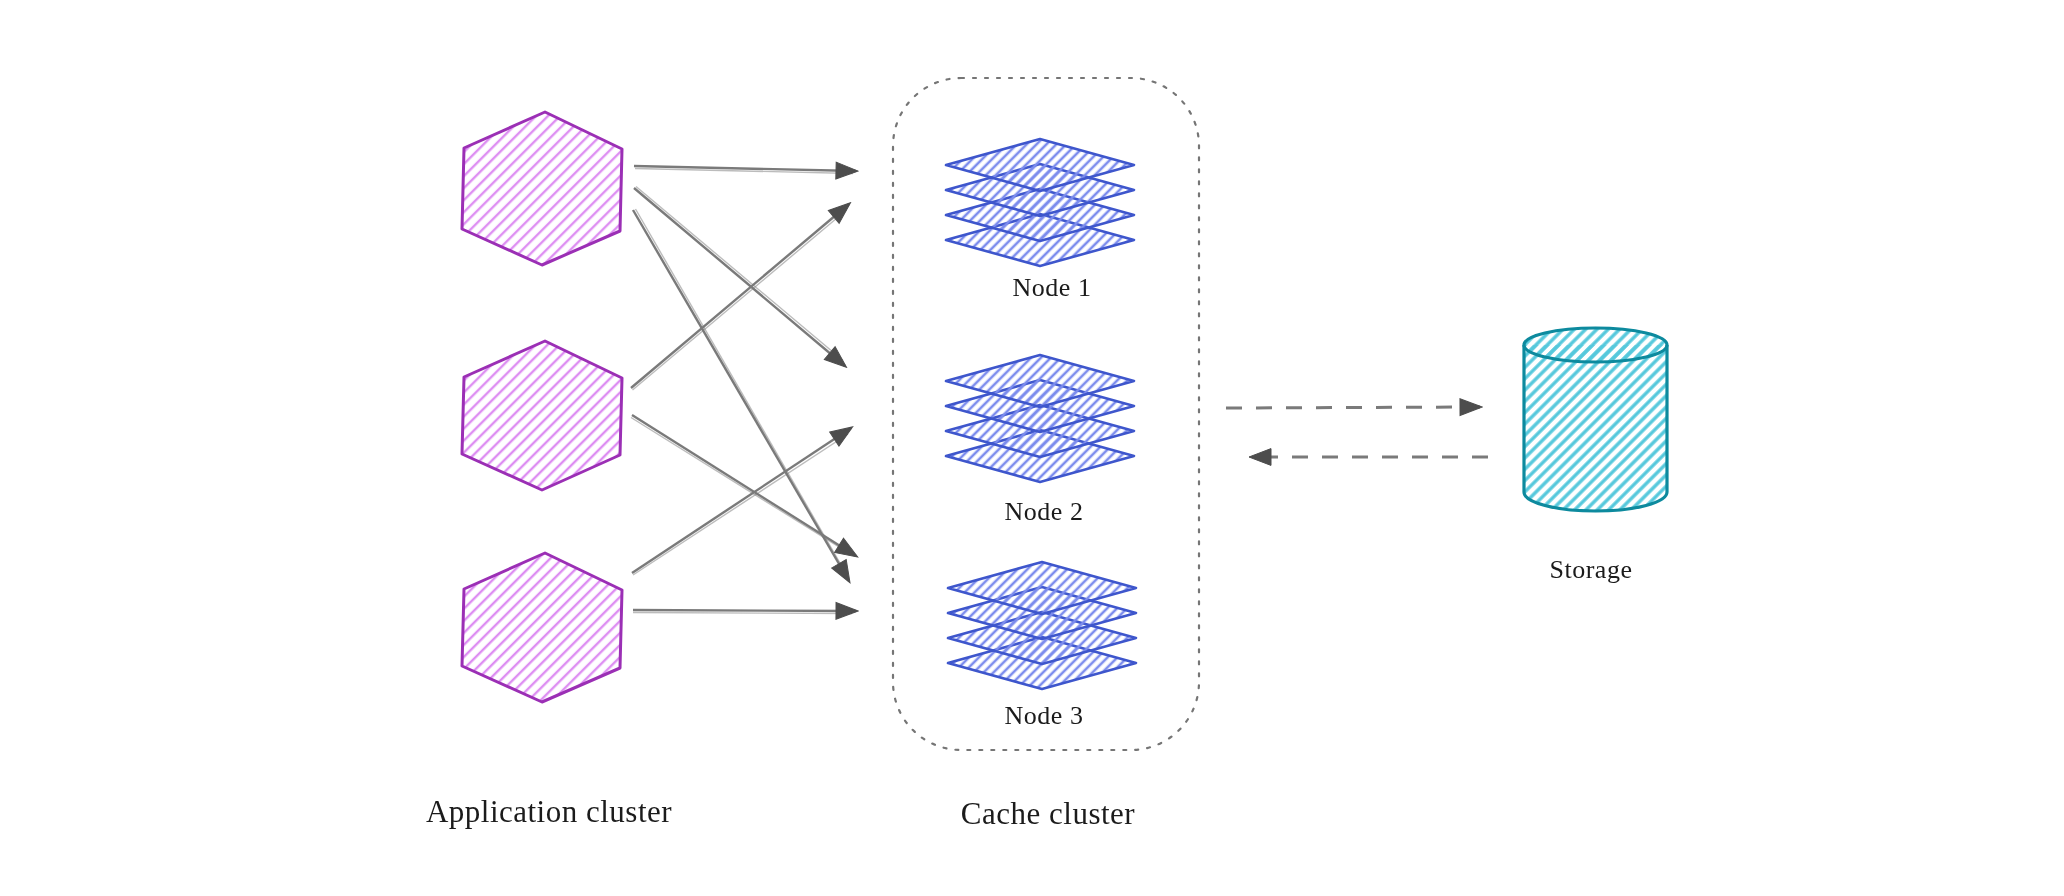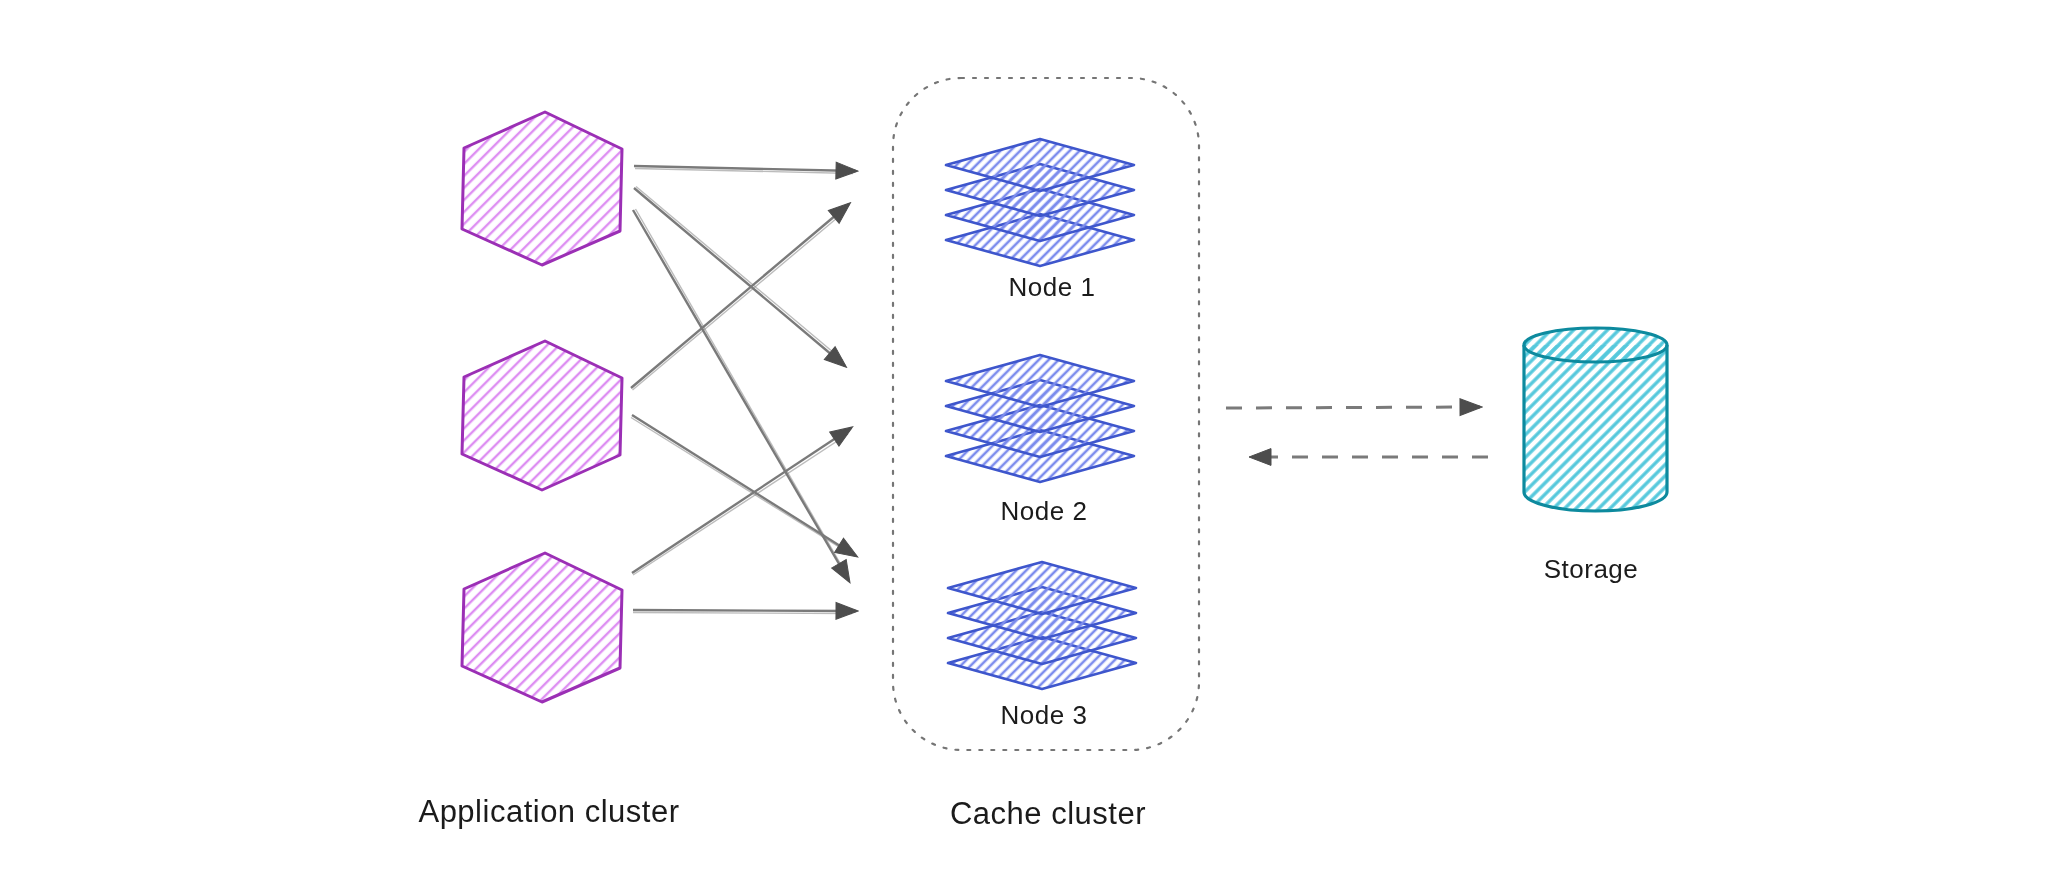--- a/index.html
+++ b/index.html
@@ -3,21 +3,21 @@
 <meta charset="utf-8">
 <style>
   html, body { margin: 0; padding: 0; }
   body { background: var(--background, #ffffff); }
   .canvas {
     position: relative;
     width: 1980px;
     height: 896px;
     background: var(--background, #ffffff);
     overflow: hidden;
-    font-family: Liberation Sans, sans-serif;
+    font-family: Liberation Serif, serif;
   }
   .scene { position: absolute; left: 0; top: 0; }
 
   .hex {
     fill: url(#hatch-app);
     stroke: var(--app-stroke, #9b2fb5);
     stroke-width: 3;
     stroke-linejoin: round;
   }
   .layer {

